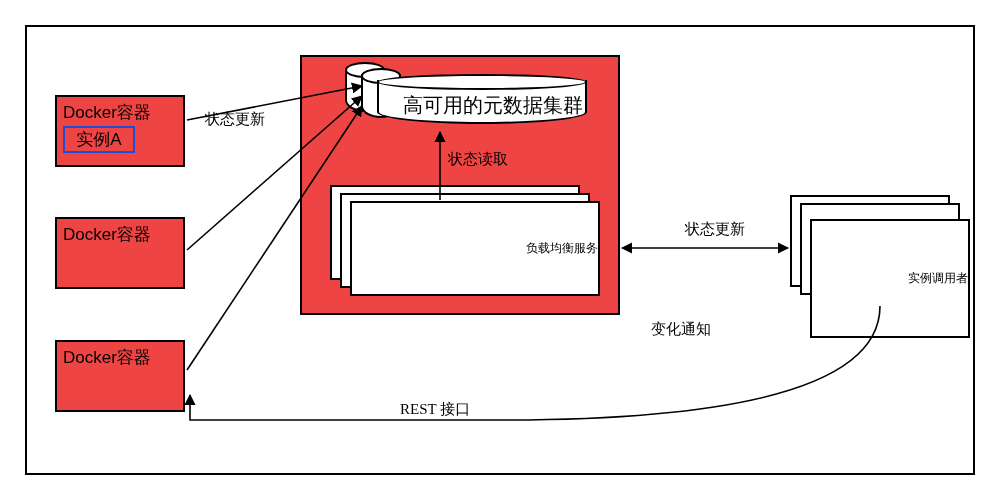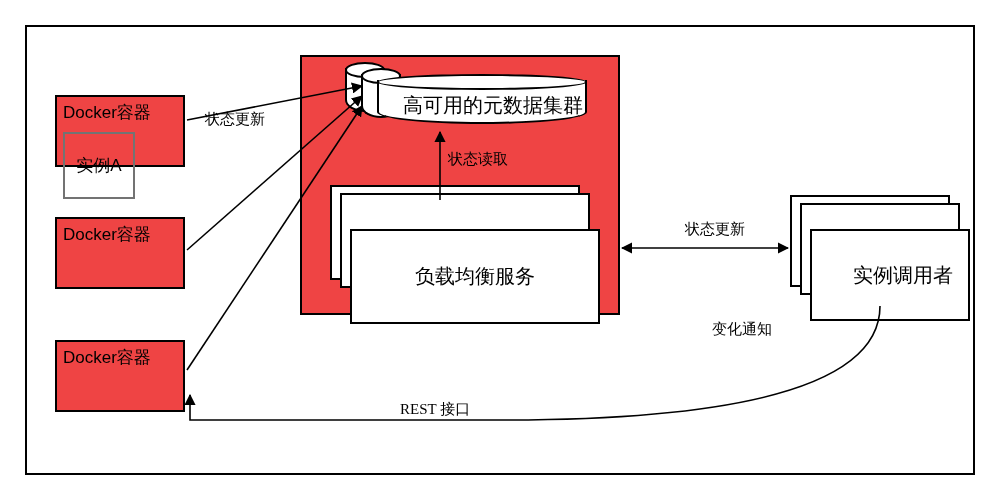--- a/index.html
+++ b/index.html
@@ -35,47 +35,46 @@
     white-space: nowrap;
     background: transparent;
   }
   
   .docker {
     width: 130px;
     height: 72px;
     padding: 4px 6px;
   }
   .docker .inner {
-    border: 2px solid #737373;
+    border: 2px solid #1d4ed8;
     text-align: center;
-    padding: 20px 0;
-    margin-top: 8px;
+    padding: 0 0;
+    margin-top: 2px;
     width: 72px;
   }
   
   .center-box {
     width: 320px;
     height: 260px;
   }
   
   .stack {
     position: absolute;
   }
   .stack .layer {
     position: absolute;
     border: 2px solid #000;
     background: #fff;
   }
   .stack .front {
     display: flex;
     align-items: center;
-    justify-content: center;
+    justify-content: flex-end;
     text-align: center;
-    font-size: 20px;
-    margin-top: 28px;
+    font-size: 12px;
   }
   
   .cyl-stack {
     position: absolute;
   }
   .cylinder {
     position: absolute;
     background: #fff;
   }
   .cyl-body {
@@ -143,29 +142,29 @@
     <div class="layer" style="left:0px; top:0px; width:250px; height:95px;"></div>
     <div class="layer" style="left:10px; top:8px; width:250px; height:95px;"></div>
     <div class="layer front" style="left:20px; top:16px; width:250px; height:95px;">
       <span>负载均衡服务</span>
     </div>
   </div>
 
   <div class="stack" style="left:790px; top:195px; width:180px; height:110px;">
     <div class="layer" style="left:0px; top:0px; width:160px; height:92px;"></div>
     <div class="layer" style="left:10px; top:8px; width:160px; height:92px;"></div>
-    <div class="layer front" style="left:20px; top:6px; width:160px; height:92px;padding-left:26px;">
+    <div class="layer front" style="left:20px; top:24px; width:160px; height:119px;padding-left:26px;">
       <span>实例调用者</span>
     </div>
   </div>
 
   <div class="label" style="left:205px; top:110px;text-align:right;">状态更新</div>
   <div class="label" style="left:448px; top:150px;">状态读取</div>
   <div class="label" style="left:685px; top:220px;">状态更新</div>
-  <div class="label" style="left:712px; top:320px;">变化通知</div>
+  <div class="label" style="left:651px; top:320px;">变化通知</div>
   <div class="label" style="left:400px; top:400px;font-family:Liberation Serif, serif;">REST 接口</div>
 
   <svg class="arrows">
     <defs>
       <marker id="arrow" viewBox="0 0 10 10" refX="9" refY="5" markerWidth="7" markerHeight="7" orient="auto-start-reverse">
         <path d="M 0 0 L 10 5 L 0 10 z" fill="#000"></path>
       </marker>
     </defs>
 
     <line x1="187" y1="120" x2="362" y2="86" stroke="#000" stroke-width="1.6" marker-end="url(#arrow)"></line>

